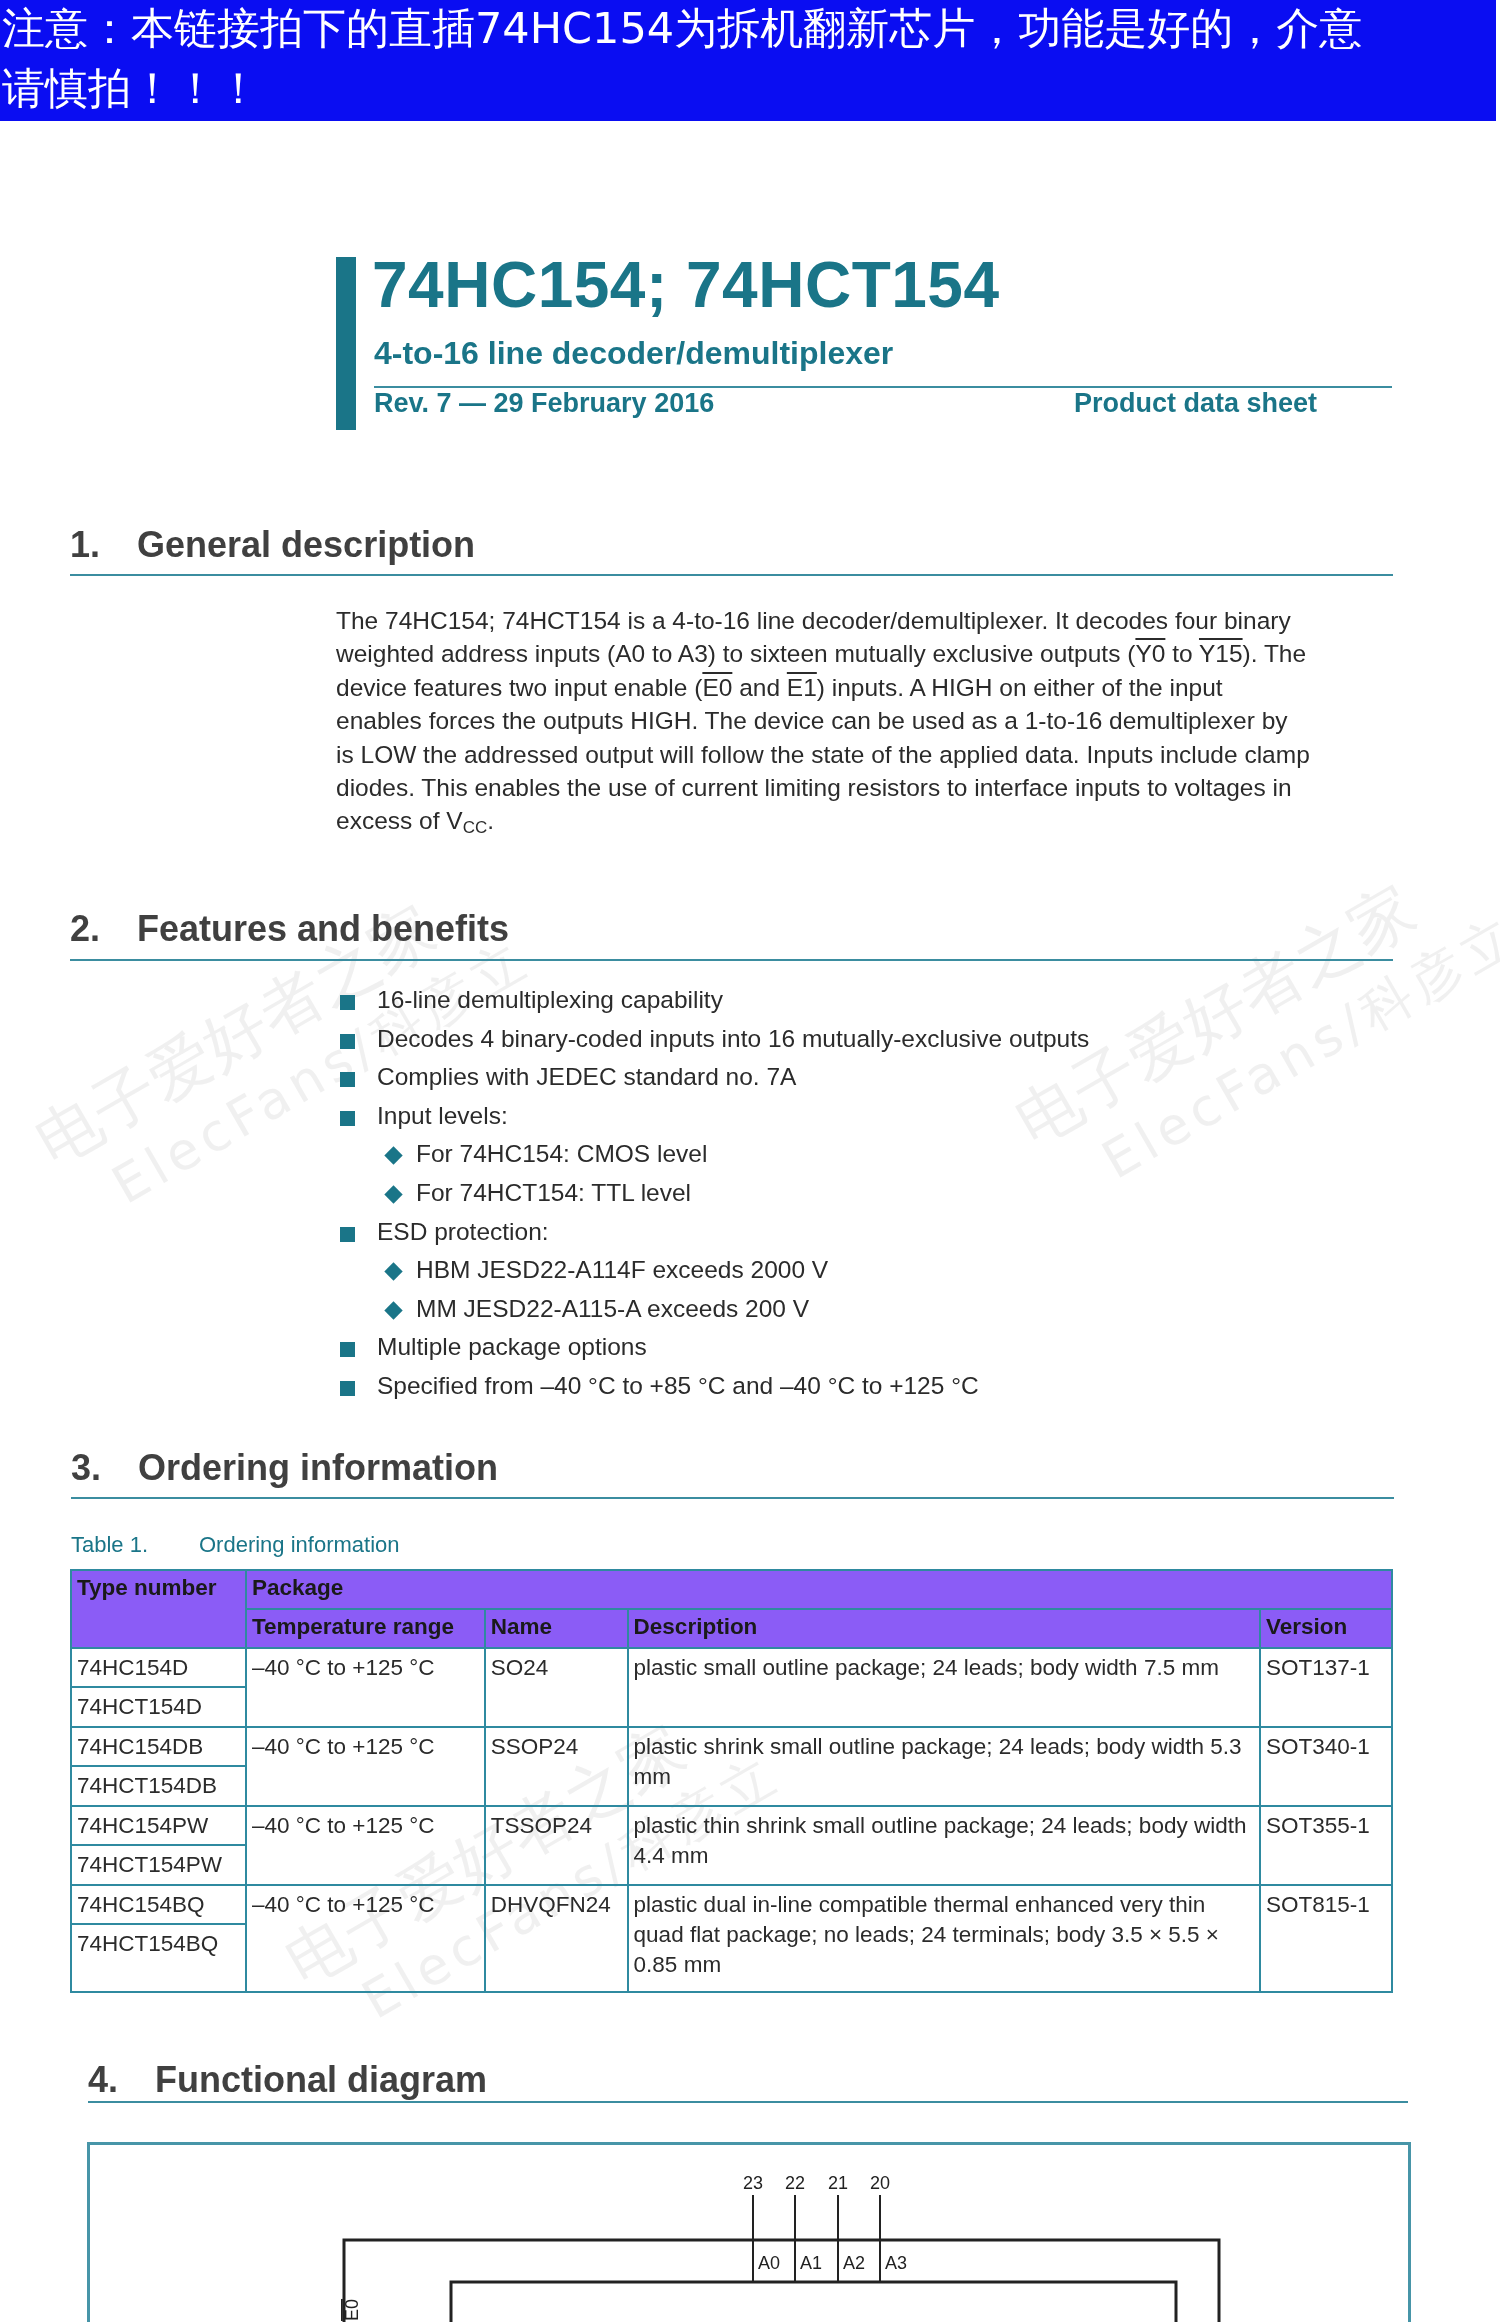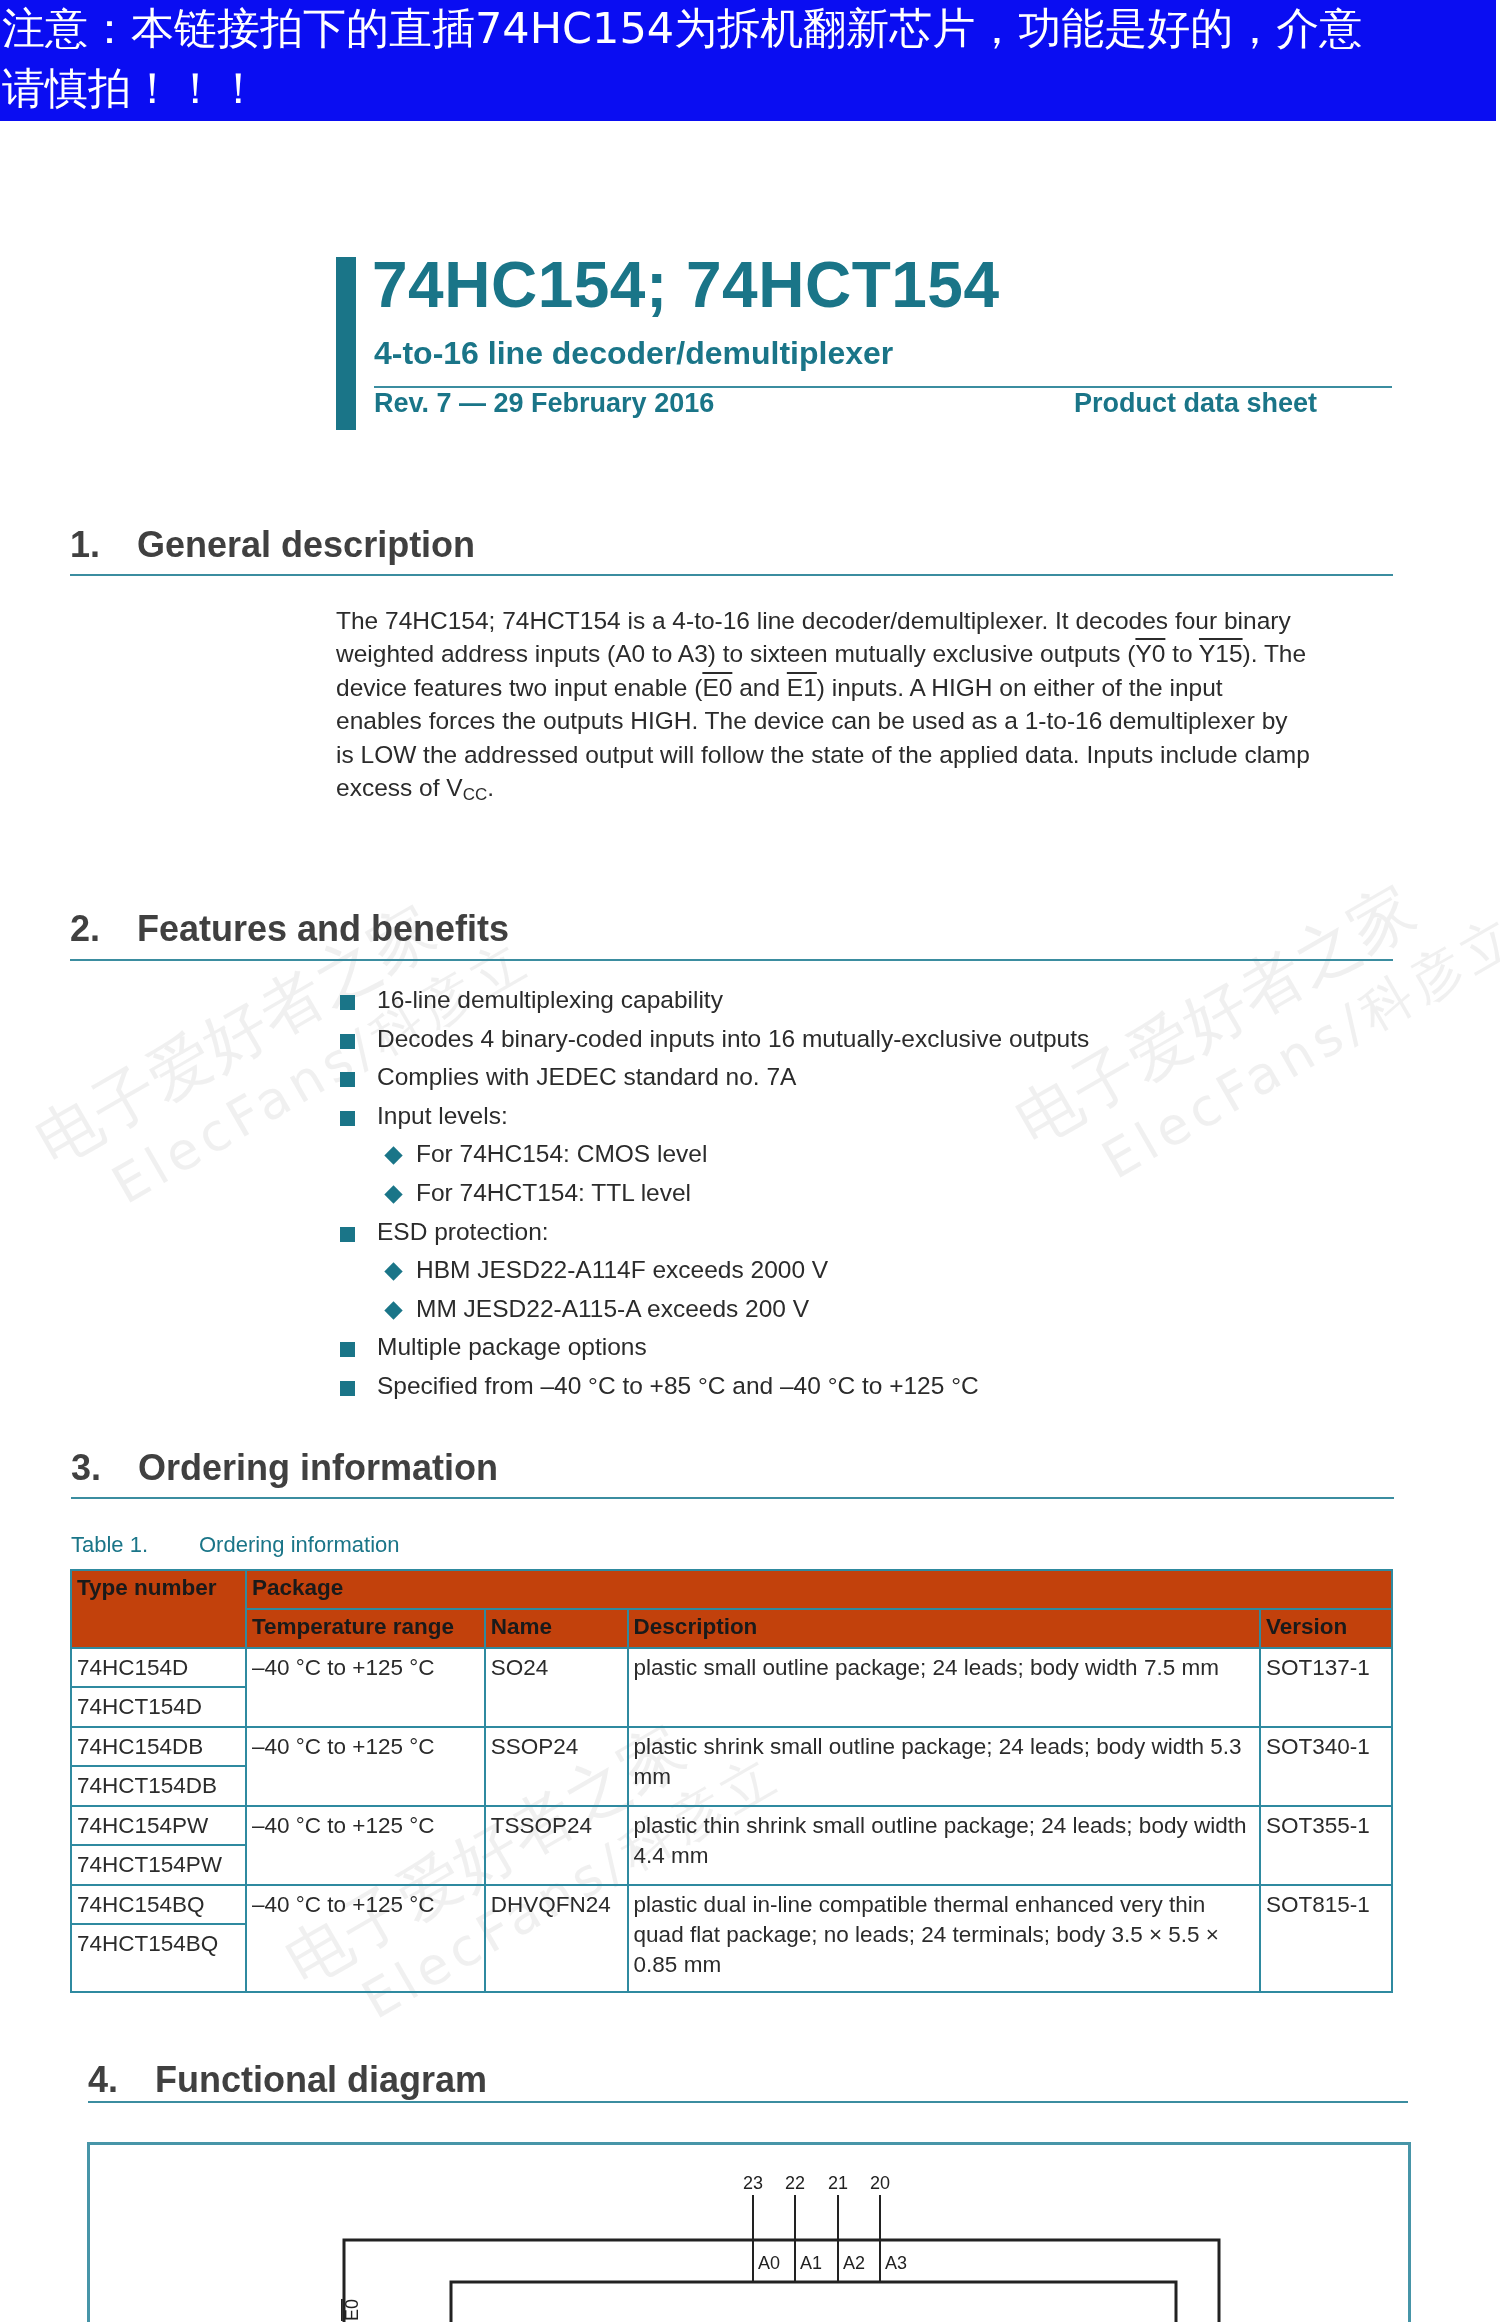--- a/index.html
+++ b/index.html
@@ -32,21 +32,21 @@
   .feat .txt { position:absolute; left:41px; top:0; }
   .feat.sub .dia { position:absolute; left:51px; top:9px; width:13px; height:13px; background:#1a7588; transform:rotate(45deg); }
   .feat.sub .txt { left:80px; }
 
   #table-caption { left:71px; top:1532px; font-size:22px; font-weight:normal; color:#1a7588; white-space:nowrap; }
   #table-caption .n { display:inline-block; width:128px; }
 
   table#ordering { position:absolute; left:70px; top:1569px; width:1323px; border-collapse:collapse;
                    font-size:22.5px; color:#2b2b2b; }
   #ordering td, #ordering th { border:2px solid #2f8aa0; vertical-align:top; text-align:left; padding:4px 5px 0 5px; }
-  #ordering th { background:#c2410c; font-weight:bold; color:#1a1a1a; height:33px; }
+  #ordering th { background:#8b5cf6; font-weight:bold; color:#1a1a1a; height:33px; }
   #ordering td { height:33px; line-height:30px; }
   #ordering td.desc { line-height:30px; }
 
   #diagram-box { left:87px; top:2142px; width:1318px; height:200px; border:3px solid #4795a8; border-bottom:none; }
   #diagram-svg { position:absolute; left:0; top:0; }
   .pin-num { font-size:18px; fill:#222; font-family:"Liberation Sans", sans-serif; }
   .pin-lbl { font-size:18px; fill:#222; font-family:"Liberation Sans", sans-serif; }
 
   .wm { position:absolute; color:rgba(200,200,200,0.28); font-size:64px; white-space:nowrap;
         font-family:"DejaVu Sans", sans-serif; transform:rotate(-30deg); transform-origin:left top; pointer-events:none; }
@@ -79,20 +79,21 @@
   <span class="num">1.</span><span>General description</span>
 </div>
 <div class="sec-rule" style="left:70px;top:574px;width:1323px;"></div>
 
 <div id="para" class="abs">
   <span class="ln"><span>The 74HC154; 74HCT154 is a 4-to-16 line decoder/demultiplexer. It decodes four binary</span></span>
   <span class="ln"><span>weighted address inputs (A0 to A3) to sixteen mutually exclusive outputs (</span><span class="ovl">Y0</span><span> to </span><span class="ovl">Y15</span><span>). The</span></span>
   <span class="ln"><span>device features two input enable (</span><span class="ovl">E0</span><span> and </span><span class="ovl">E1</span><span>) inputs. A HIGH on either of the input</span></span>
   <span class="ln"><span>enables forces the outputs HIGH. The device can be used as a 1-to-16 demultiplexer by</span></span>
   <span class="ln"><span>is LOW the addressed output will follow the state of the applied data. Inputs include clamp</span></span>
+  <span class="ln"><span>diodes. This enables the use of current limiting resistors to interface inputs to voltages in</span></span>
   <span class="ln"><span>excess of V</span><sub class="cc">CC</sub><span>.</span></span>
 </div>
 
 <div class="sec-head" style="left:70px;top:908px;">
   <span class="num">2.</span><span>Features and benefits</span>
 </div>
 <div class="sec-rule" style="left:70px;top:959px;width:1323px;"></div>
 
 <div id="features" class="abs">
     <div class="feat" style="top: 0px; left: 0px;">

